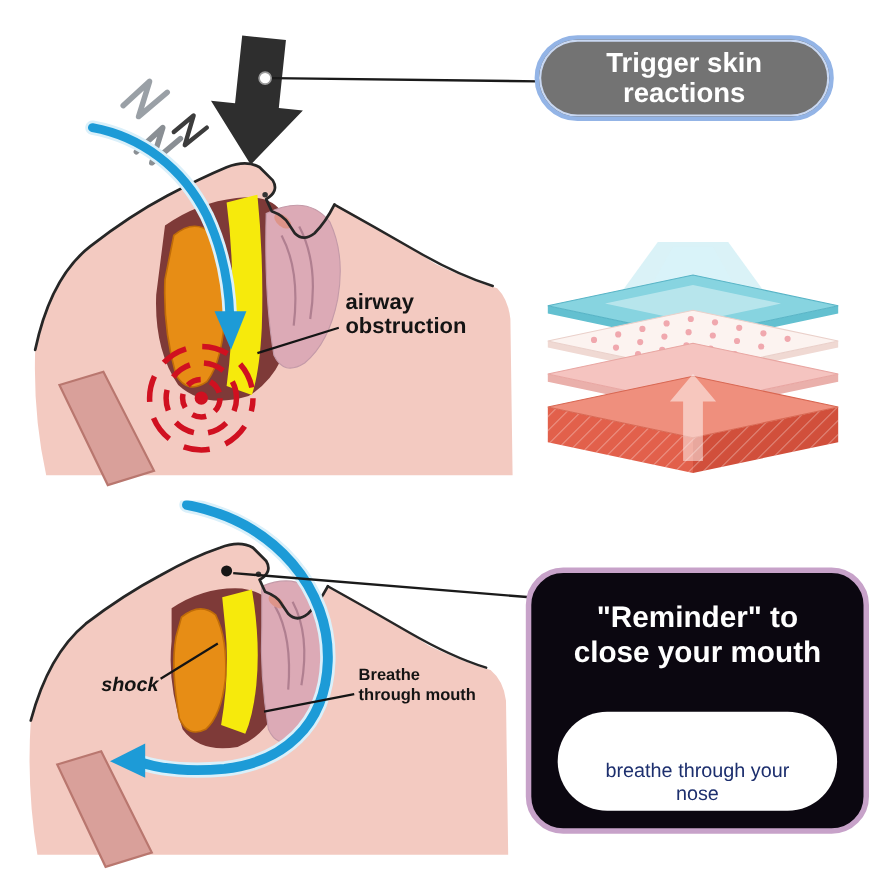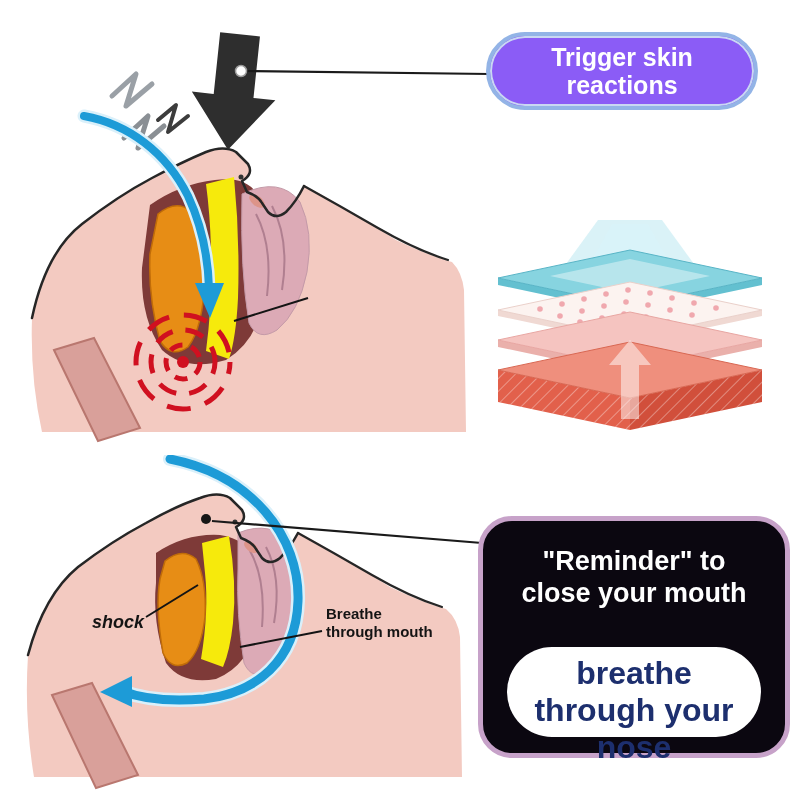--- a/index.html
+++ b/index.html
@@ -7,21 +7,21 @@
     position:relative; width:800px; height:800px; background:#ffffff;
     overflow:hidden; font-family:"Liberation Sans", sans-serif;
   }
   .abs { position:absolute; }
   .label { position:absolute; color:#141414; font-weight:700; }
   #airway-label { left:314px; top:264px; width:132px; font-size:20px; line-height:1.12; }
   #shock-label { left:92px; top:612px; font-size:18px;font-style:italic; }
   #breathe-mouth-label { left:326px; top:605px; width:114px; font-size:15px; line-height:1.2; }
   #trigger-callout {
     position:absolute; left:486px; top:32px; width:272px; height:78px;
-    background:#8b5cf6; border:4px solid #93b4e6; border-radius:42px;
+    background:#737373; border:4px solid #93b4e6; border-radius:42px;
     box-sizing:border-box; display:flex; align-items:center; justify-content:center;
     box-shadow:0 0 0 2px #c9d8f2 inset;
   }
   #trigger-callout span {
     color:#ffffff; font-weight:800; font-size:25px; line-height:1.12;
     text-align:center; padding:0 30px;
   }
   #reminder-callout {
     position:absolute; left:478px; top:516px; width:312px; height:242px;
     background:#0b0710; border:5px solid #c7a2c9; border-radius:34px;
@@ -30,21 +30,21 @@
   #reminder-title {
     margin-top:24px; padding:0 22px; color:#ffffff; font-weight:800;
     font-size:27px; line-height:1.2; text-align:center;
   }
   #reminder-pill {
     position:absolute; left:24px; right:24px; bottom:16px; height:90px;
     background:#ffffff; border-radius:45px; display:flex;
     align-items:center; justify-content:center;
   }
   #reminder-pill span {
-    color:#1d2f6e; font-weight:700; font-size:32px; line-height:1.15;
+    color:#1d2f6e; font-weight:400; font-size:18px; line-height:1.15;
     text-align:center; padding:0 26px;margin-top:37px;
   }
 </style>
 </head>
 <body>
 
 <div class="canvas">
 
   <svg class="abs" style="left:0;top:0" width="480" height="460" viewBox="0 0 480 460">
     <path d="M 32 318 Q 46 252 82 224 Q 118 196 152 178 Q 182 162 206 152 Q 224 145 236 152 L 248 164 Q 254 174 242 181 L 247 192 Q 258 196 262 203 L 268 212 Q 276 220 286 212 Q 296 202 304 186 Q 318 192 334 202 Q 362 218 396 240 Q 430 256 452 262 Q 462 272 464 290 L 466 432 L 42 432 Q 30 378 32 318 Z" fill="#f3cac1"></path>
@@ -161,20 +161,21 @@
     <path d="M 322 176 L 240 192" stroke="#141414" stroke-width="2"></path>
   </svg>
 
   <svg class="abs" style="left:0;top:0" width="800" height="800" viewBox="0 0 800 800">
     <line x1="247" y1="71" x2="490" y2="74" stroke="#1a1a1a" stroke-width="2.2"></line>
     <circle cx="241" cy="71" r="5.5" fill="#ffffff" stroke="#9a9a9a" stroke-width="1.5"></circle>
     <line x1="212" y1="521" x2="482" y2="543" stroke="#1a1a1a" stroke-width="2.2"></line>
     <circle cx="206" cy="519" r="5" fill="#161616"></circle>
   </svg>
 
+  <div id="airway-label" class="label">airway obstruction</div>
 
   <div id="trigger-callout">
     <span>Trigger skin reactions</span>
   </div>
 
   <div id="shock-label" class="label">shock</div>
 
   <div id="breathe-mouth-label" class="label">Breathe through mouth</div>
 
   <div id="reminder-callout">

